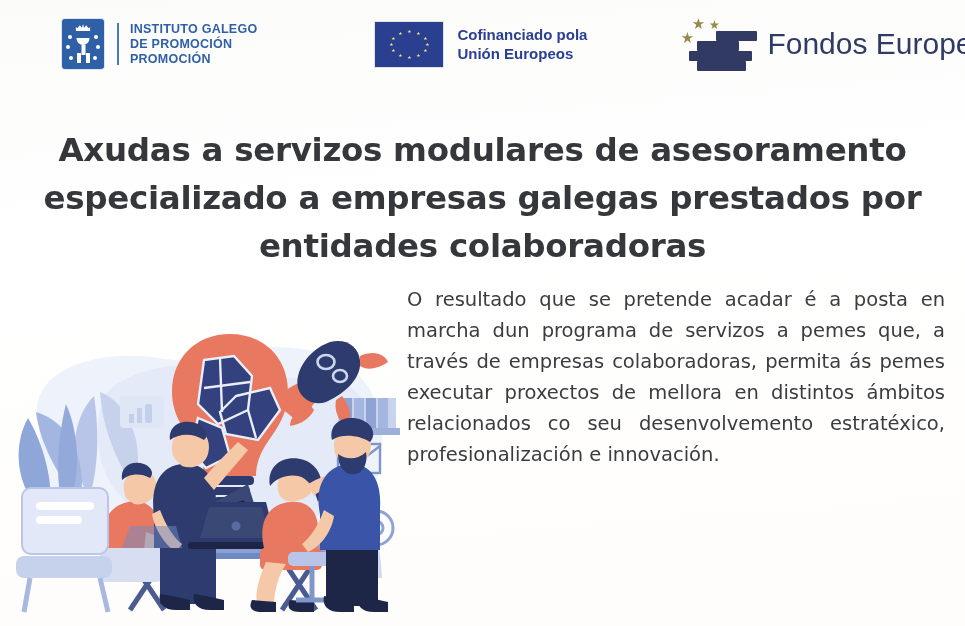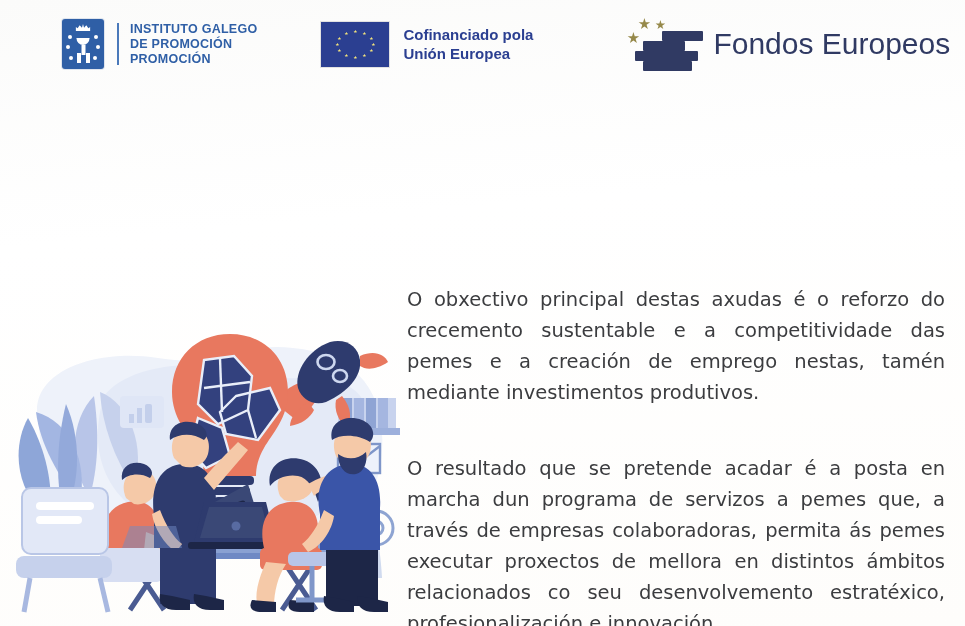--- a/index.html
+++ b/index.html
@@ -28,21 +28,21 @@
     width: 943px;
     height: 88px;
     display: flex;
     align-items: center;
   }
   .logo-block {
     display: flex;
     align-items: center;
   }
   .logo-igape { margin-left: 62px; }
-  .logo-eu    { margin-left: 64px; }
+  .logo-eu    { margin-left: 118px; }
   .logo-fe    { margin-left: 92px; }
 
   
   .shield {
     width: 42px;
     height: 50px;
     background: #2f5fa6;
     border-radius: 3px;
     position: relative;
     box-shadow: 0 0 0 1px #dfe5ee;
@@ -245,43 +245,43 @@
         <div class="star" style="top:32px; left:41px;"></div>
         <div class="star" style="top:34px; left:32px;"></div>
         <div class="star" style="top:32px; left:23px;"></div>
         <div class="star" style="top:27px; left:16px;"></div>
         <div class="star" style="top:21px; left:14px;"></div>
         <div class="star" style="top:15px; left:16px;"></div>
         <div class="star" style="top:10px; left:23px;"></div>
       </div>
       <div class="eu-text">
         <div>Cofinanciado pola</div>
-        <div>Unión Europea</div>
+        <div>Unión Europeos</div>
       </div>
     </div>
 
     <div class="logo-block logo-fe">
       <div class="femark">
         <div class="fstar s1"></div>
         <div class="fstar s2"></div>
         <div class="fstar s3"></div>
         <div class="bar b1"></div>
         <div class="bar b2"></div>
         <div class="bar b4"></div>
         <div class="bar b3"></div>
         <div class="bar b5"></div>
       </div>
       <div class="fe-text">Fondos Europeos</div>
     </div>
 
   </div>
 
+  <h1 class="title">Axudas a servizos modulares de asesoramento especializado a empresas galegas prestados por entidades colaboradoras</h1>
 
   <div class="copy">
-    <p>O obxectivo principal destas axudas é o reforzo do crecemento sustentable e a competitividade das pemes e a creación de emprego nestas, tamén mediante investimentos produtivos.</p>
     <p>O resultado que se pretende acadar é a posta en marcha dun programa de servizos a pemes que, a través de empresas colaboradoras, permita ás pemes executar proxectos de mellora en distintos ámbitos relacionados co seu desenvolvemento estratéxico, profesionalización e innovación.</p>
   </div>
 
   <div class="illus">
     <svg viewBox="0 0 392 318" xmlns="http://www.w3.org/2000/svg">
 
       <path d="M30 120 C20 70, 90 48, 150 58 C210 68, 230 42, 285 48
                C345 54, 378 88, 374 150 C370 212, 330 252, 262 256
                C190 260, 120 262, 72 246 C26 230, 38 170, 30 120 Z" fill="#eef2fa"></path>
       <path d="M96 96 C120 64, 190 58, 236 72 C282 86, 306 70, 340 86

